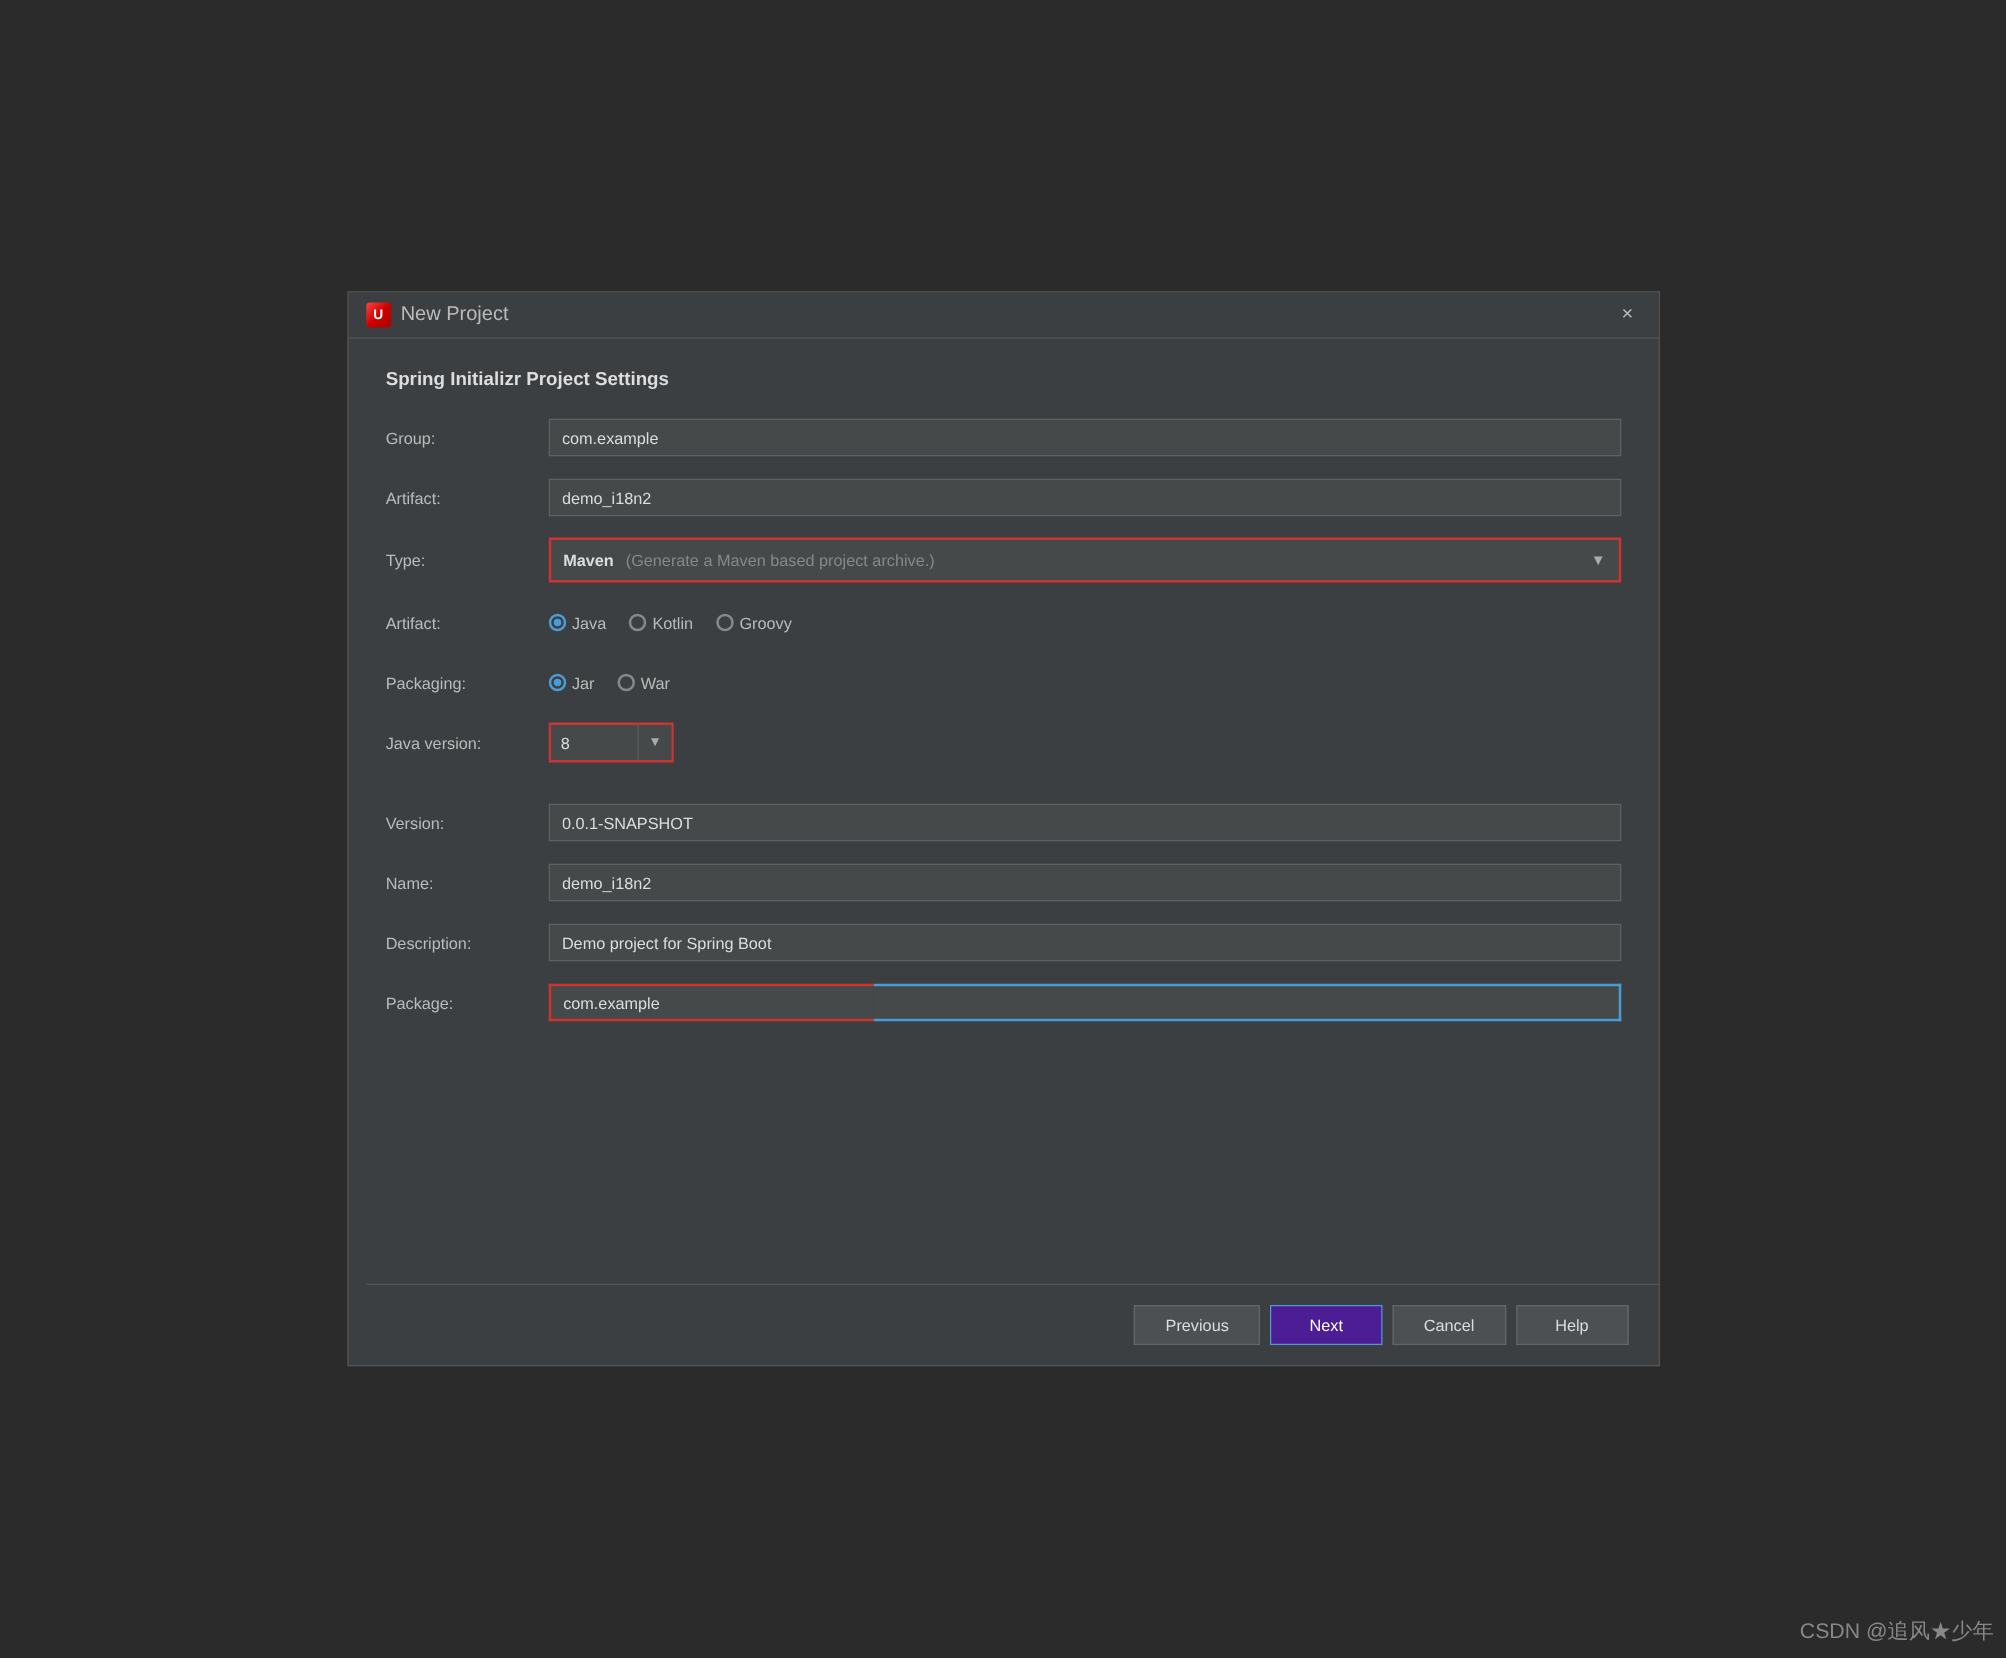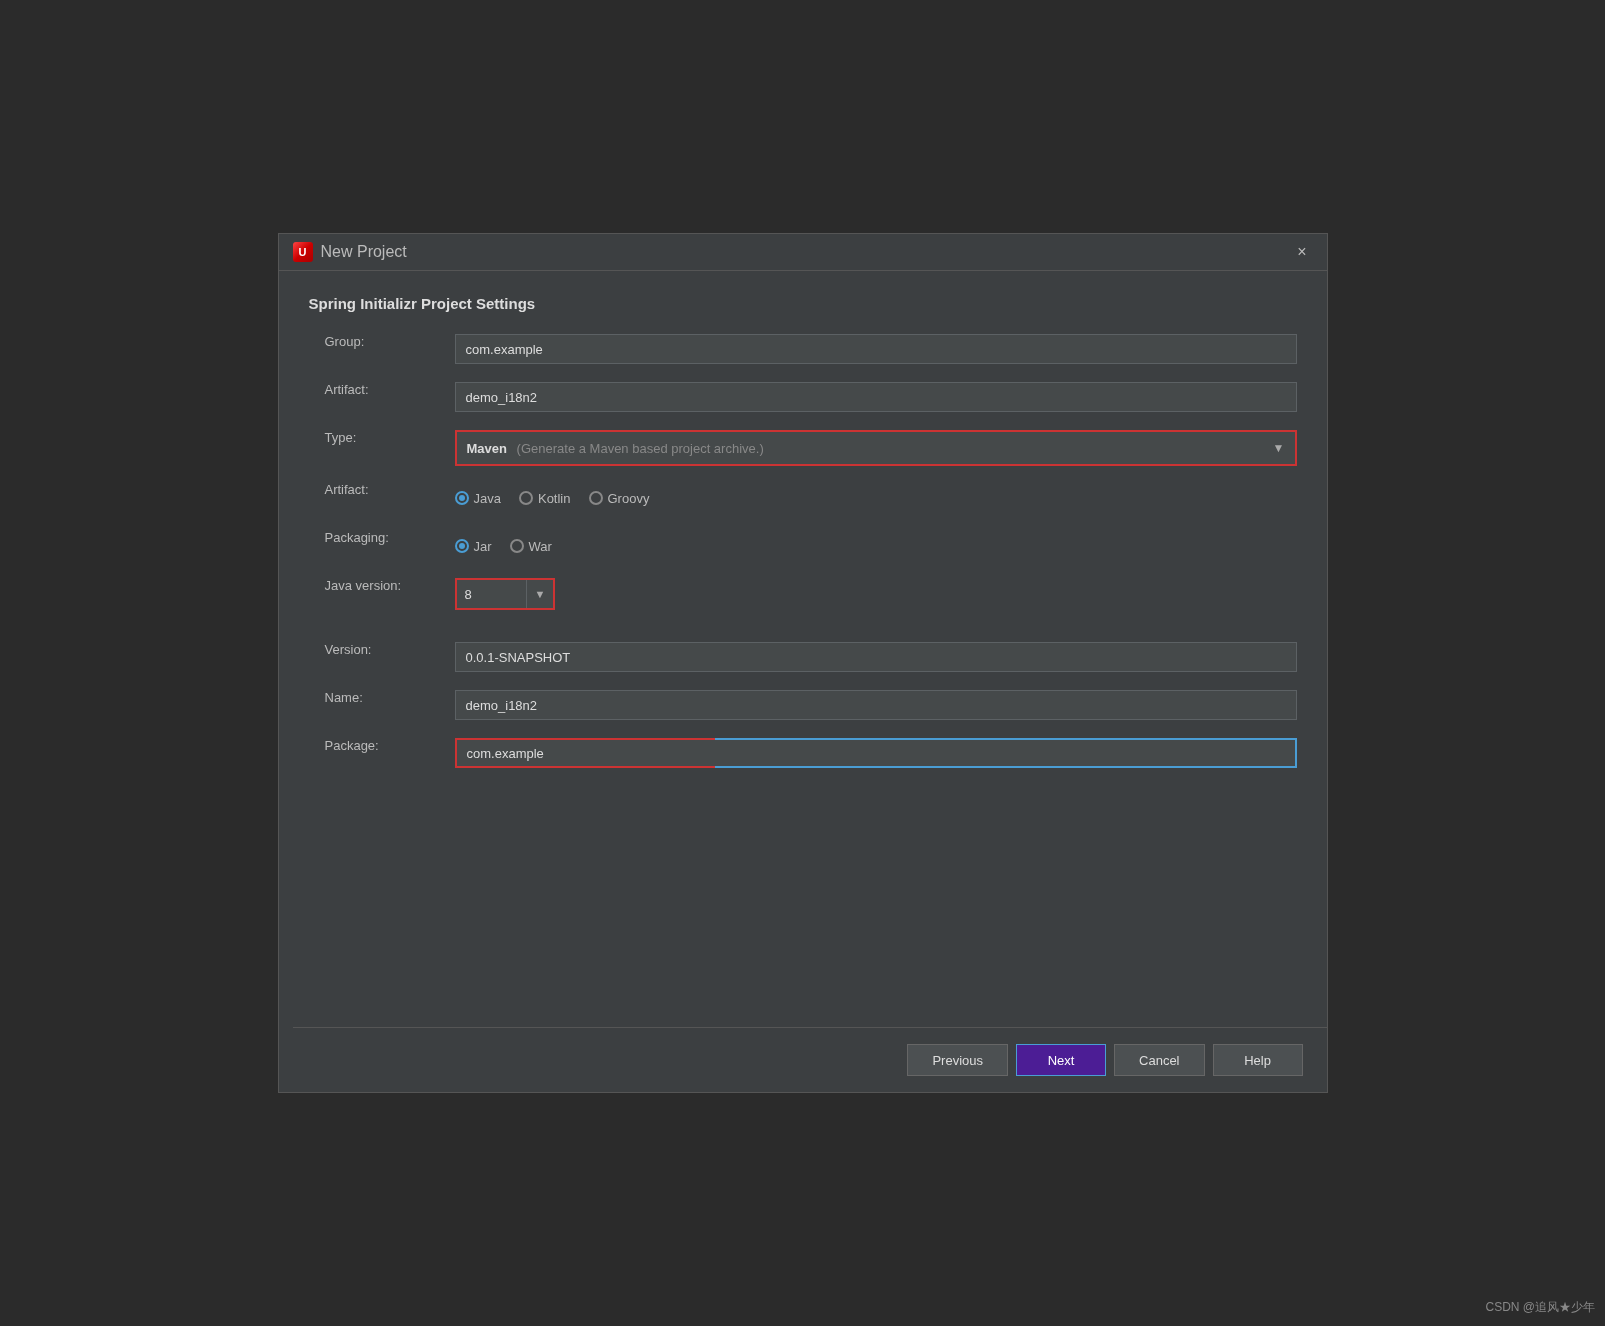--- a/index.html
+++ b/index.html
@@ -58,23 +58,23 @@
       flex: 1;
     }
     .section-title {
       color: #dddddd;
       font-size: 15px;
       font-weight: bold;
       margin-bottom: 22px;
     }
     .form-row {
       display: flex;
+      align-items: center;
       margin-bottom: 16px;
       min-height: 32px;
-      margin-left: 16px;
     }
     .form-label {
       color: #bbbbbb;
       font-size: 13px;
       width: 130px;
       flex-shrink: 0;
     }
     .form-input {
       flex: 1;
       background: #45494a;
@@ -226,21 +226,21 @@
     .btn-primary {
       background: #4c1d95;
       border-color: #4a9dd4;
       color: white;
     }
     .watermark {
       position: fixed;
       bottom: 10px;
       right: 10px;
       color: #888;
-      font-size: 12px;
+      font-size: 17px;
     }
   </style>
 </head>
 <body>
 
 <div class="dialog">
 
   <div class="title-bar">
     <div class="title-bar-logo">
       <span>U</span>
@@ -326,20 +326,24 @@
     <div class="form-row">
       <span class="form-label">Version:</span>
       <input class="form-input" type="text" value="0.0.1-SNAPSHOT" style="">
     </div>
 
     <div class="form-row">
       <span class="form-label">Name:</span>
       <input class="form-input" type="text" value="demo_i18n2" style="">
     </div>
 
+    <div class="form-row">
+      <span class="form-label">Description:</span>
+      <input class="form-input" type="text" value="Demo project for Spring Boot" style="">
+    </div>
 
     <div class="form-row">
       <span class="form-label">Package:</span>
       <div class="package-row-inputs">
         <input class="package-input" type="text" value="com.example" style="width: 260px; flex: 0 0 auto;">
         <input class="package-input-right" type="text" value="" style="">
       </div>
     </div>
 
   </div>

